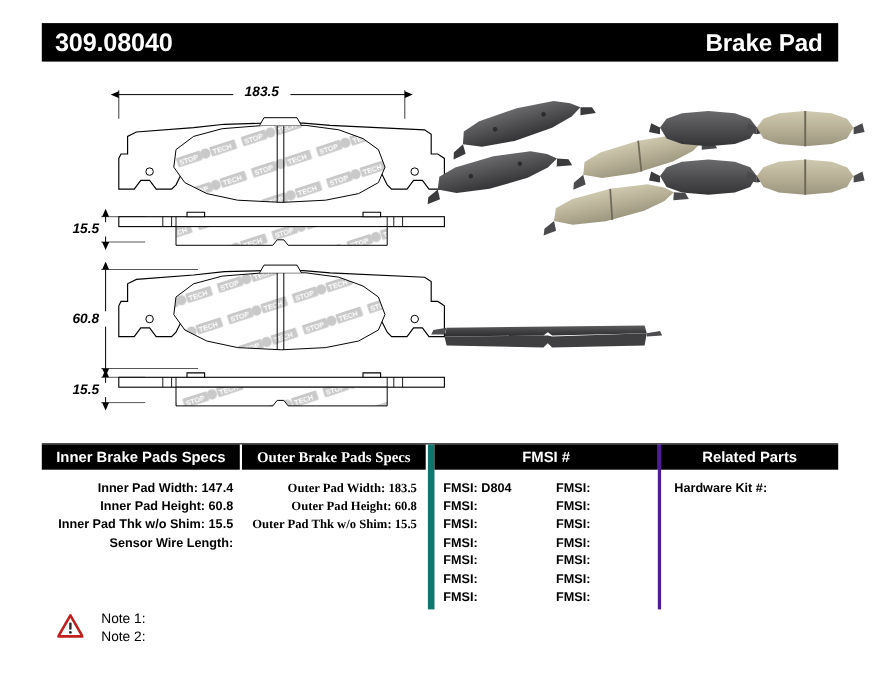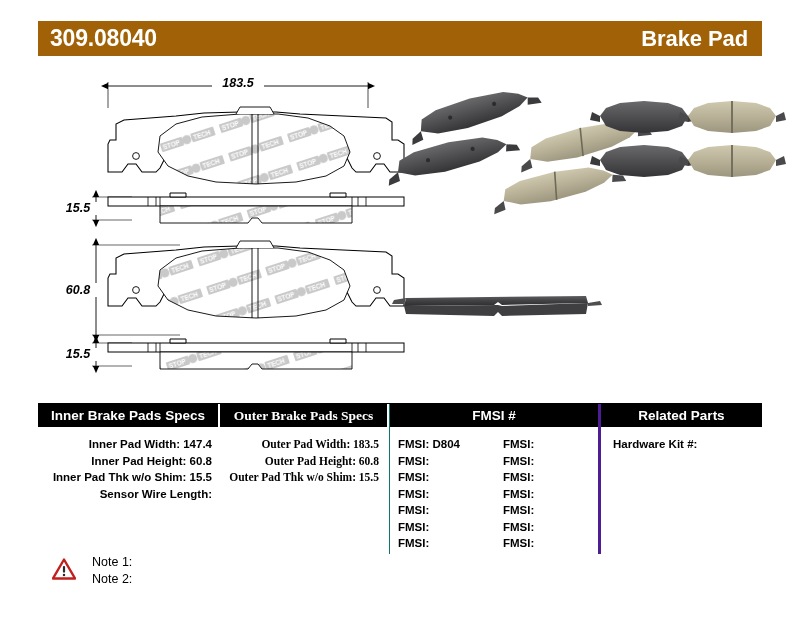--- a/index.html
+++ b/index.html
@@ -16,21 +16,21 @@
     overflow: hidden;
   }
 
   
   .header-bar {
     position: absolute;
     left: 38px;
     top: 21px;
     width: 724px;
     height: 35px;
-    background: #a16207;
+    background: #000000;
     display: flex;
     align-items: center;
     justify-content: space-between;
     box-sizing: border-box;
     padding: 0 14px 0 12px;
   }
   .header-bar .part-number {
     color: #ffffff;
     font-size: 23px;
     font-weight: bold;
@@ -76,21 +76,21 @@
     top: 1px;
     width: 724px;
     display: flex;
   }
   .tcol {
     position: relative;
     box-sizing: border-box;
   }
   .tcol.c-inner  { width: 182px; }
   .tcol.c-outer  { width: 169px; font-family: Liberation Serif, serif; }
-  .tcol.c-fmsi   { width: 209px; border-left: 1px solid #0f766e; }
+  .tcol.c-fmsi   { width: 209px; border-left: 6px solid #0f766e; }
   .tcol.c-rel    { width: 164px; border-left: 3px solid #4c1d95; }
 
   .tcol-head {
     background: #000000;
     color: #ffffff;
     height: 23px;
     line-height: 23px;
     text-align: center;
     font-size: 13.5px;
     font-weight: bold;

